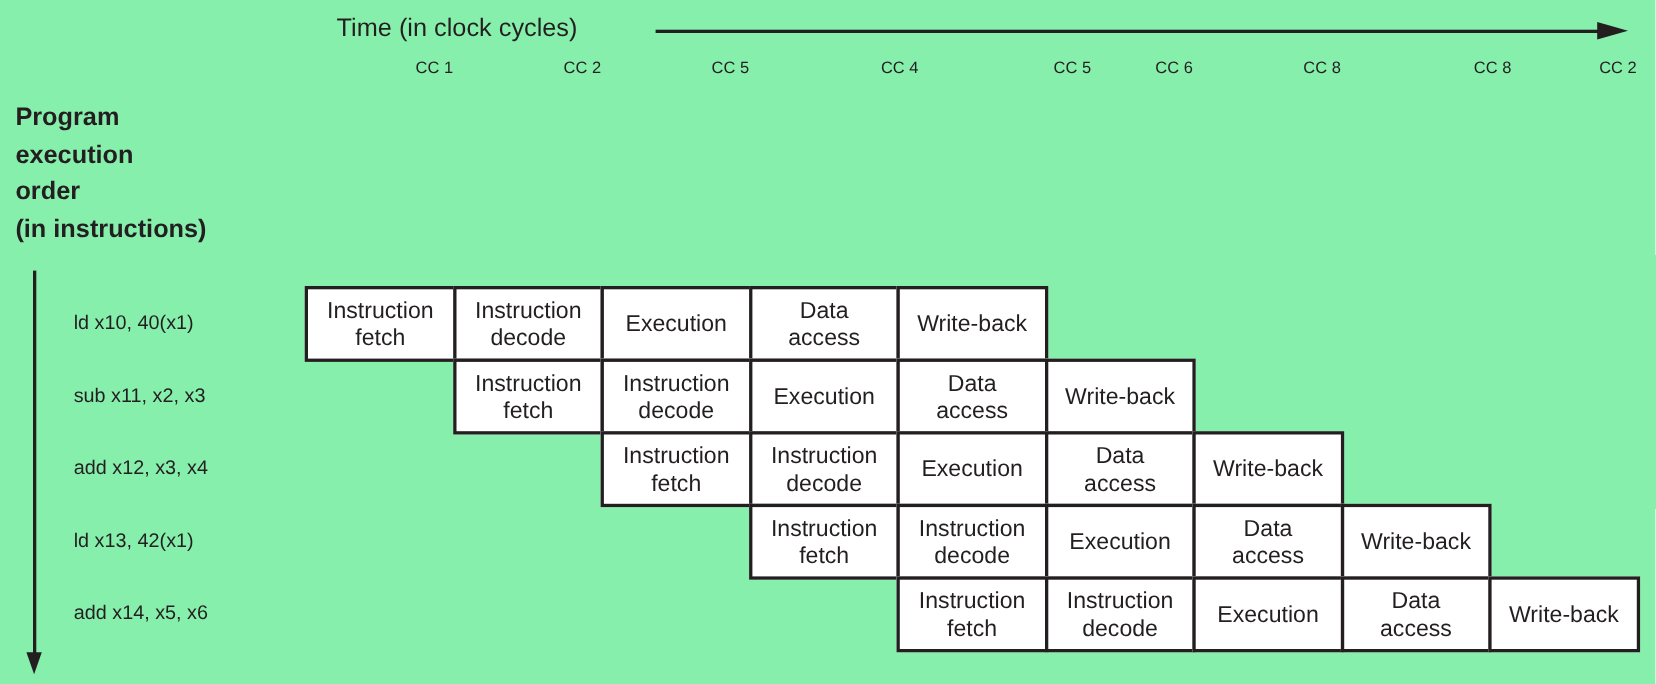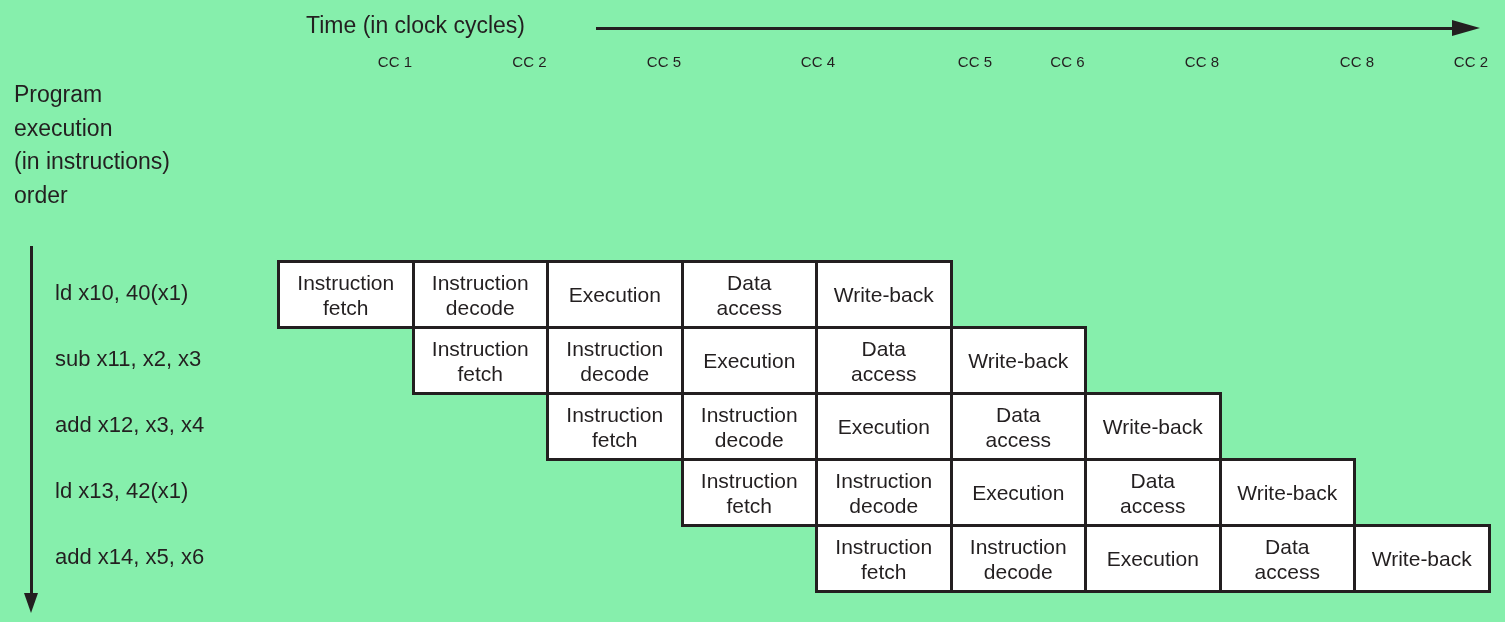--- a/index.html
+++ b/index.html
@@ -19,32 +19,32 @@
   .time-line { left: 596px; top: 27px; width: 858px; height: 3px; background: #231f20; }
   .time-head {
     left: 1452px; top: 20px; width: 0; height: 0;
     border-left: 28px solid #231f20;
     border-top: 8.5px solid transparent;
     border-bottom: 8.5px solid transparent;
   }
   .cc { top: 53px; width: 135px; text-align: right; font-size: 15px; white-space: nowrap; }
 
   
-  .order-label { left: 14px; top: 78px; font-size: 23px; line-height: 33.5px; white-space: nowrap; }
+  .order-label { left: 14px; top: 90px; font-size: 23px; line-height: 33.5px; white-space: nowrap; font-weight: bold; }
   .order-line { left: 30px; top: 246px; width: 3px; height: 348px; background: #231f20; }
   .order-head {
     left: 24px; top: 593px; width: 0; height: 0;
     border-top: 20px solid #231f20;
     border-left: 7.5px solid transparent;
     border-right: 7.5px solid transparent;
   }
   .instr {
-    left: 55px; height: 66px;
+    left: 67px; height: 66px;
     display: flex; align-items: center;
-    font-size: 22px; white-space: nowrap;
+    font-size: 18px; white-space: nowrap;
   }
 
   
   .stage-box {
     position: absolute;
     box-sizing: border-box;
     border: 3px solid #231f20;
     background: #ffffff;
     display: flex; flex-direction: column;
     justify-content: center; align-items: center;
@@ -70,22 +70,22 @@
     <span class="abs cc" style="left:857px">CC 5</span>
     <span class="abs cc" style="left:949.5px">CC 6</span>
     <span class="abs cc" style="left:1084px">CC 8</span>
     <span class="abs cc" style="left:1239px">CC 8</span>
     <span class="abs cc" style="left:1353px">CC 2</span>
   </div>
 
   <div class="abs order-label">
     <div>Program</div>
     <div>execution</div>
+    <div>order</div>
     <div>(in instructions)</div>
-    <div>order</div>
   </div>
   <div class="abs order-line"></div>
   <div class="abs order-head"></div>
 
   <div>
     <div class="abs instr" style="top:260px">ld x10, 40(x1)</div>
     <div class="abs instr" style="top:326px">sub x11, x2, x3</div>
     <div class="abs instr" style="top:392px">add x12, x3, x4</div>
     <div class="abs instr" style="top:458px">ld x13, 42(x1)</div>
     <div class="abs instr" style="top:524px">add x14, x5, x6</div>

